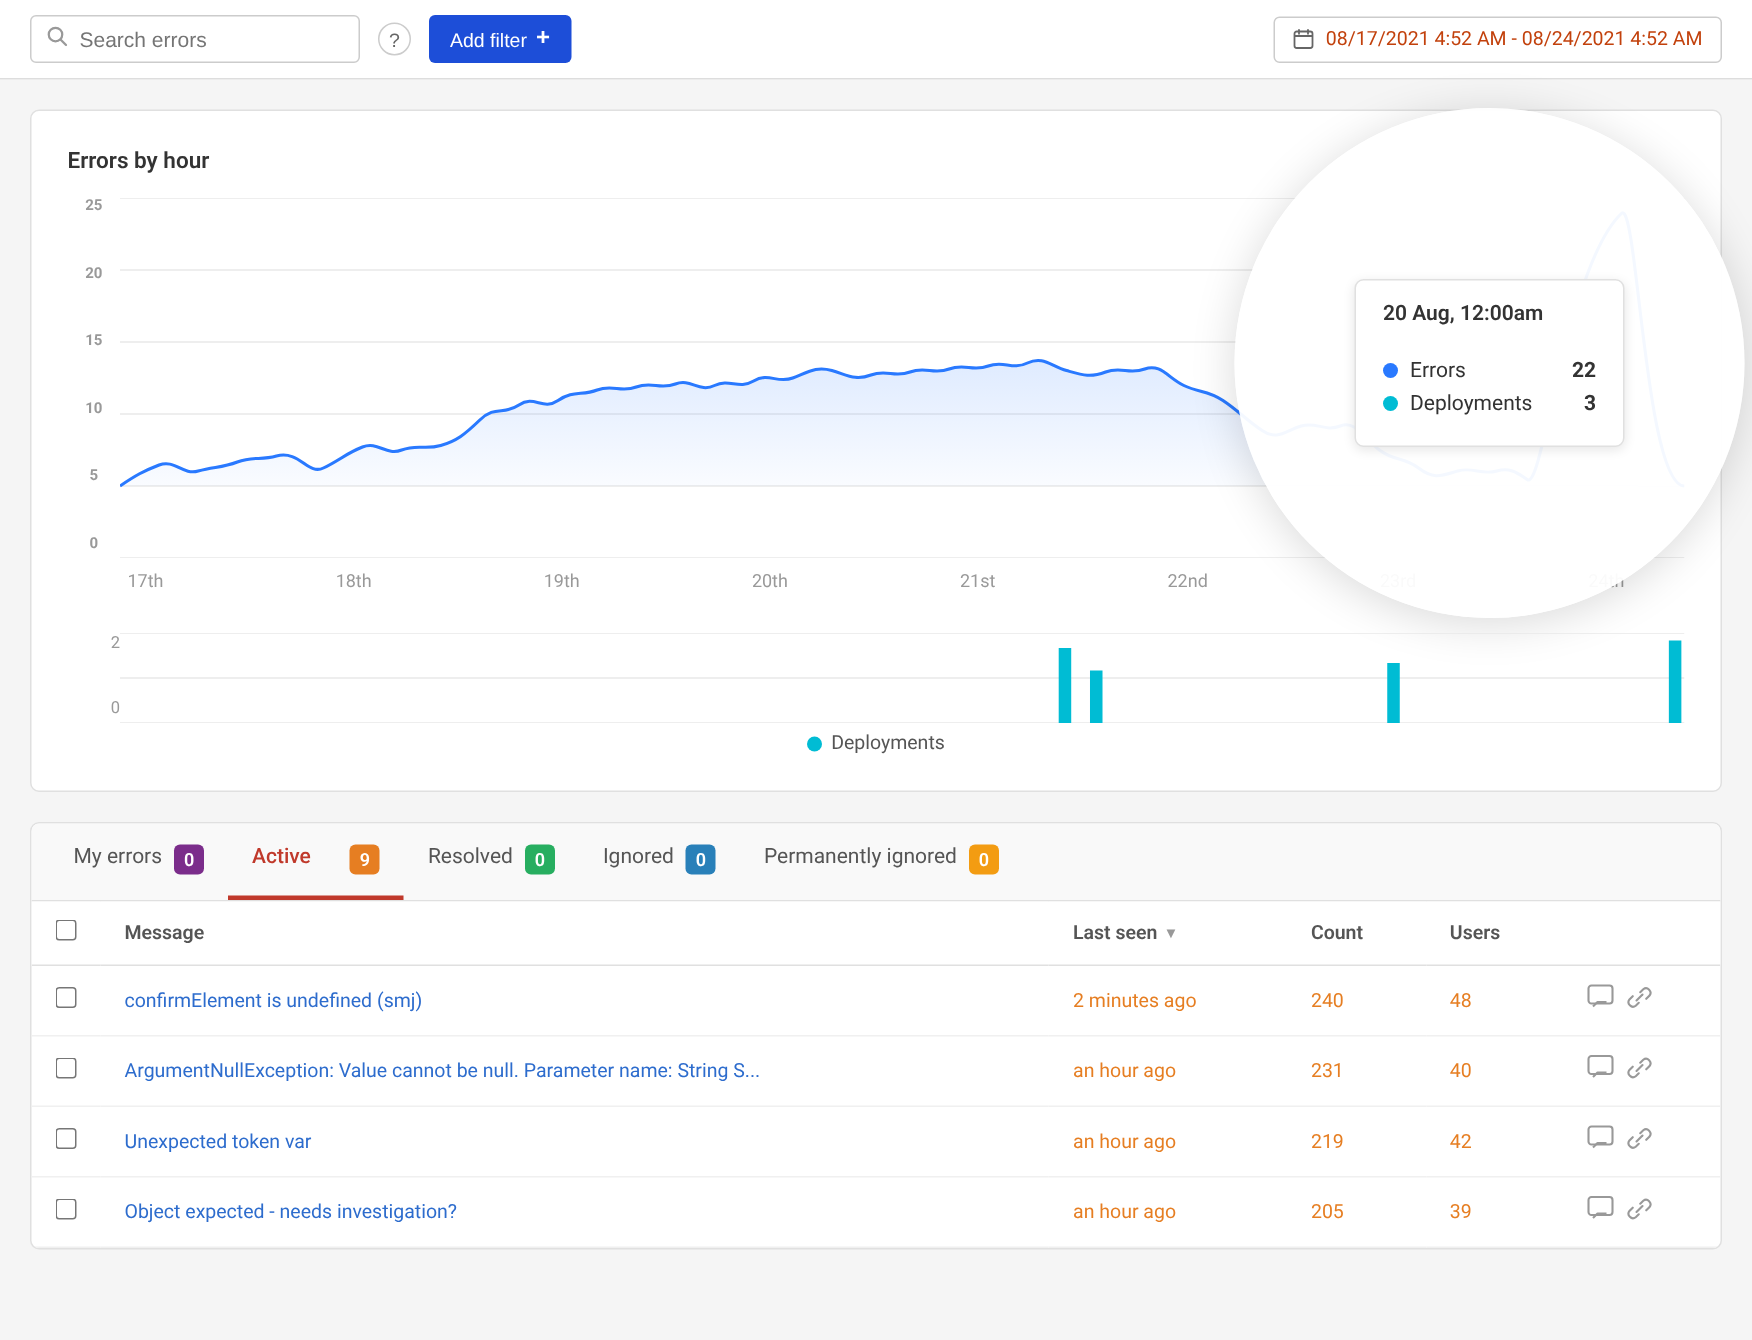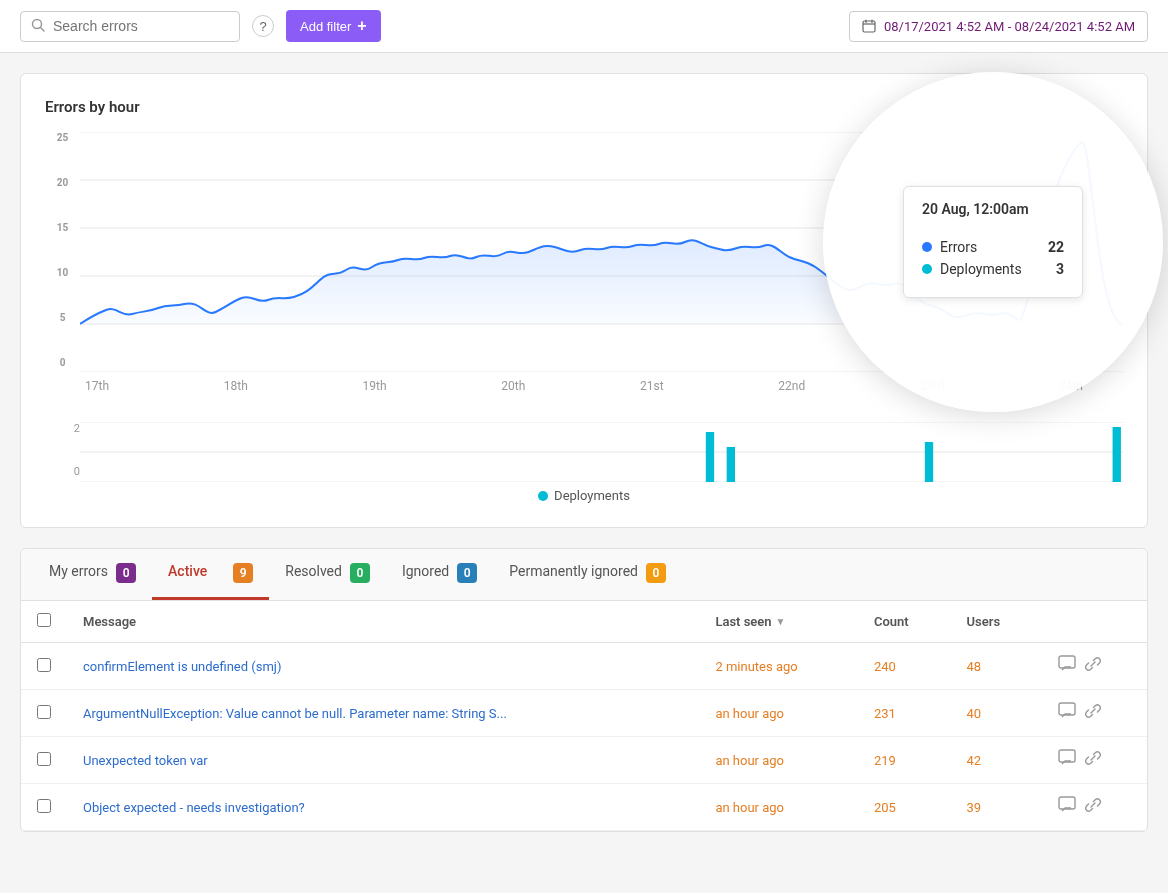--- a/index.html
+++ b/index.html
@@ -40,21 +40,21 @@
       border: 1px solid #ccc;
       border-radius: 50%;
       background: #fff;
       color: #666;
       font-size: 13px;
       cursor: pointer;
       display: flex; align-items: center; justify-content: center;
     }
 
     .add-filter-btn {
-      background: #8b5cf6;
+      background: #1d4ed8;
       color: #fff;
       border: none;
       border-radius: 4px;
       padding: 7px 14px;
       font-size: 13px;
       cursor: pointer;
       display: flex;
       align-items: center;
       gap: 6px;
     }
@@ -64,21 +64,21 @@
     .spacer { flex: 1; }
 
     .date-range {
       display: flex;
       align-items: center;
       gap: 8px;
       border: 1px solid #ccc;
       border-radius: 4px;
       padding: 7px 12px;
       background: #fff;
-      color: #701a75;
+      color: #c2410c;
       font-size: 13px;
       cursor: pointer;
     }
 
     .main-content { padding: 20px; }
 
     
     .chart-container {
       background: #fff;
       border: 1px solid #e0e0e0;

